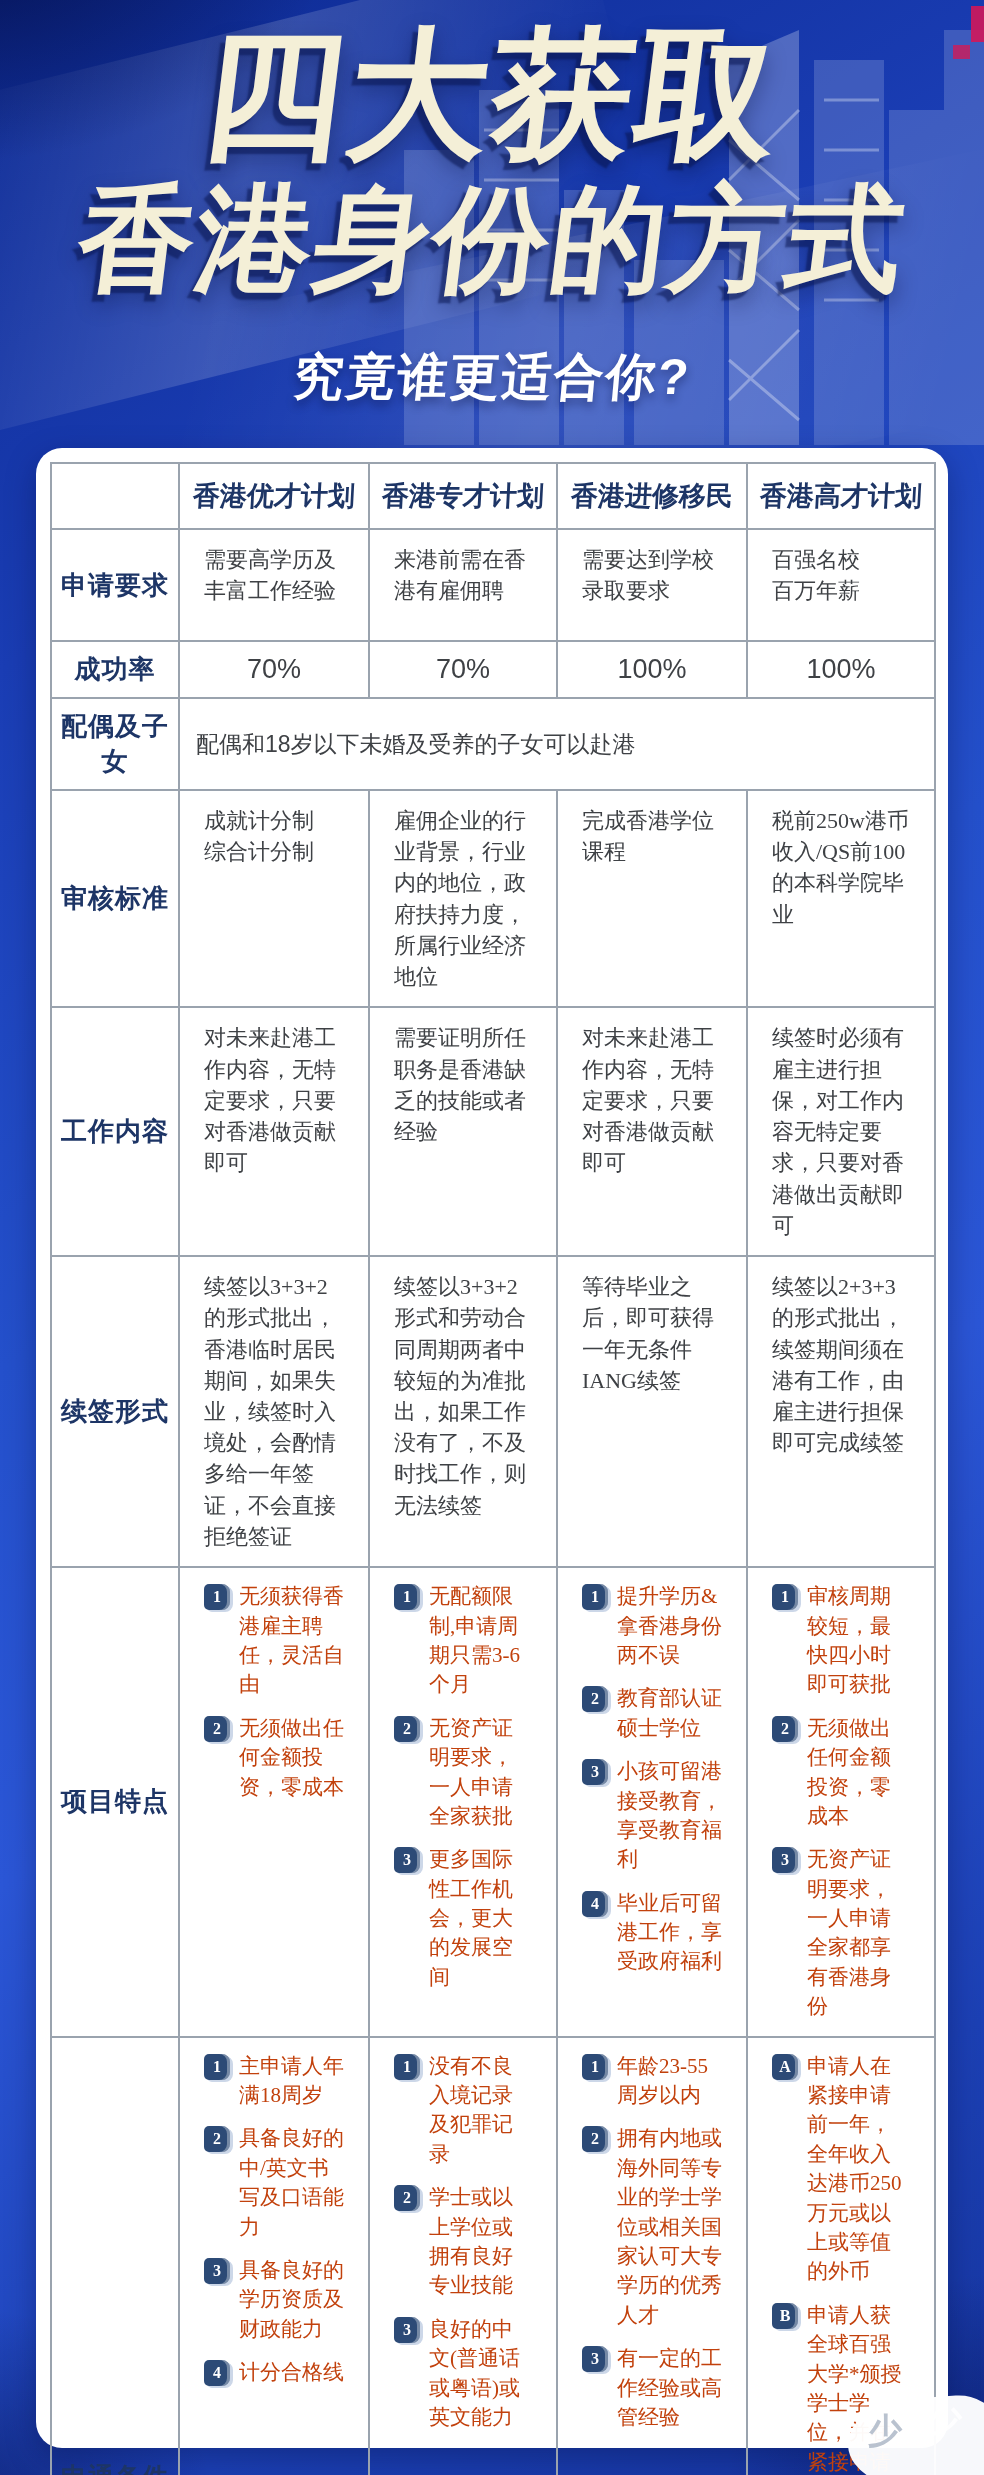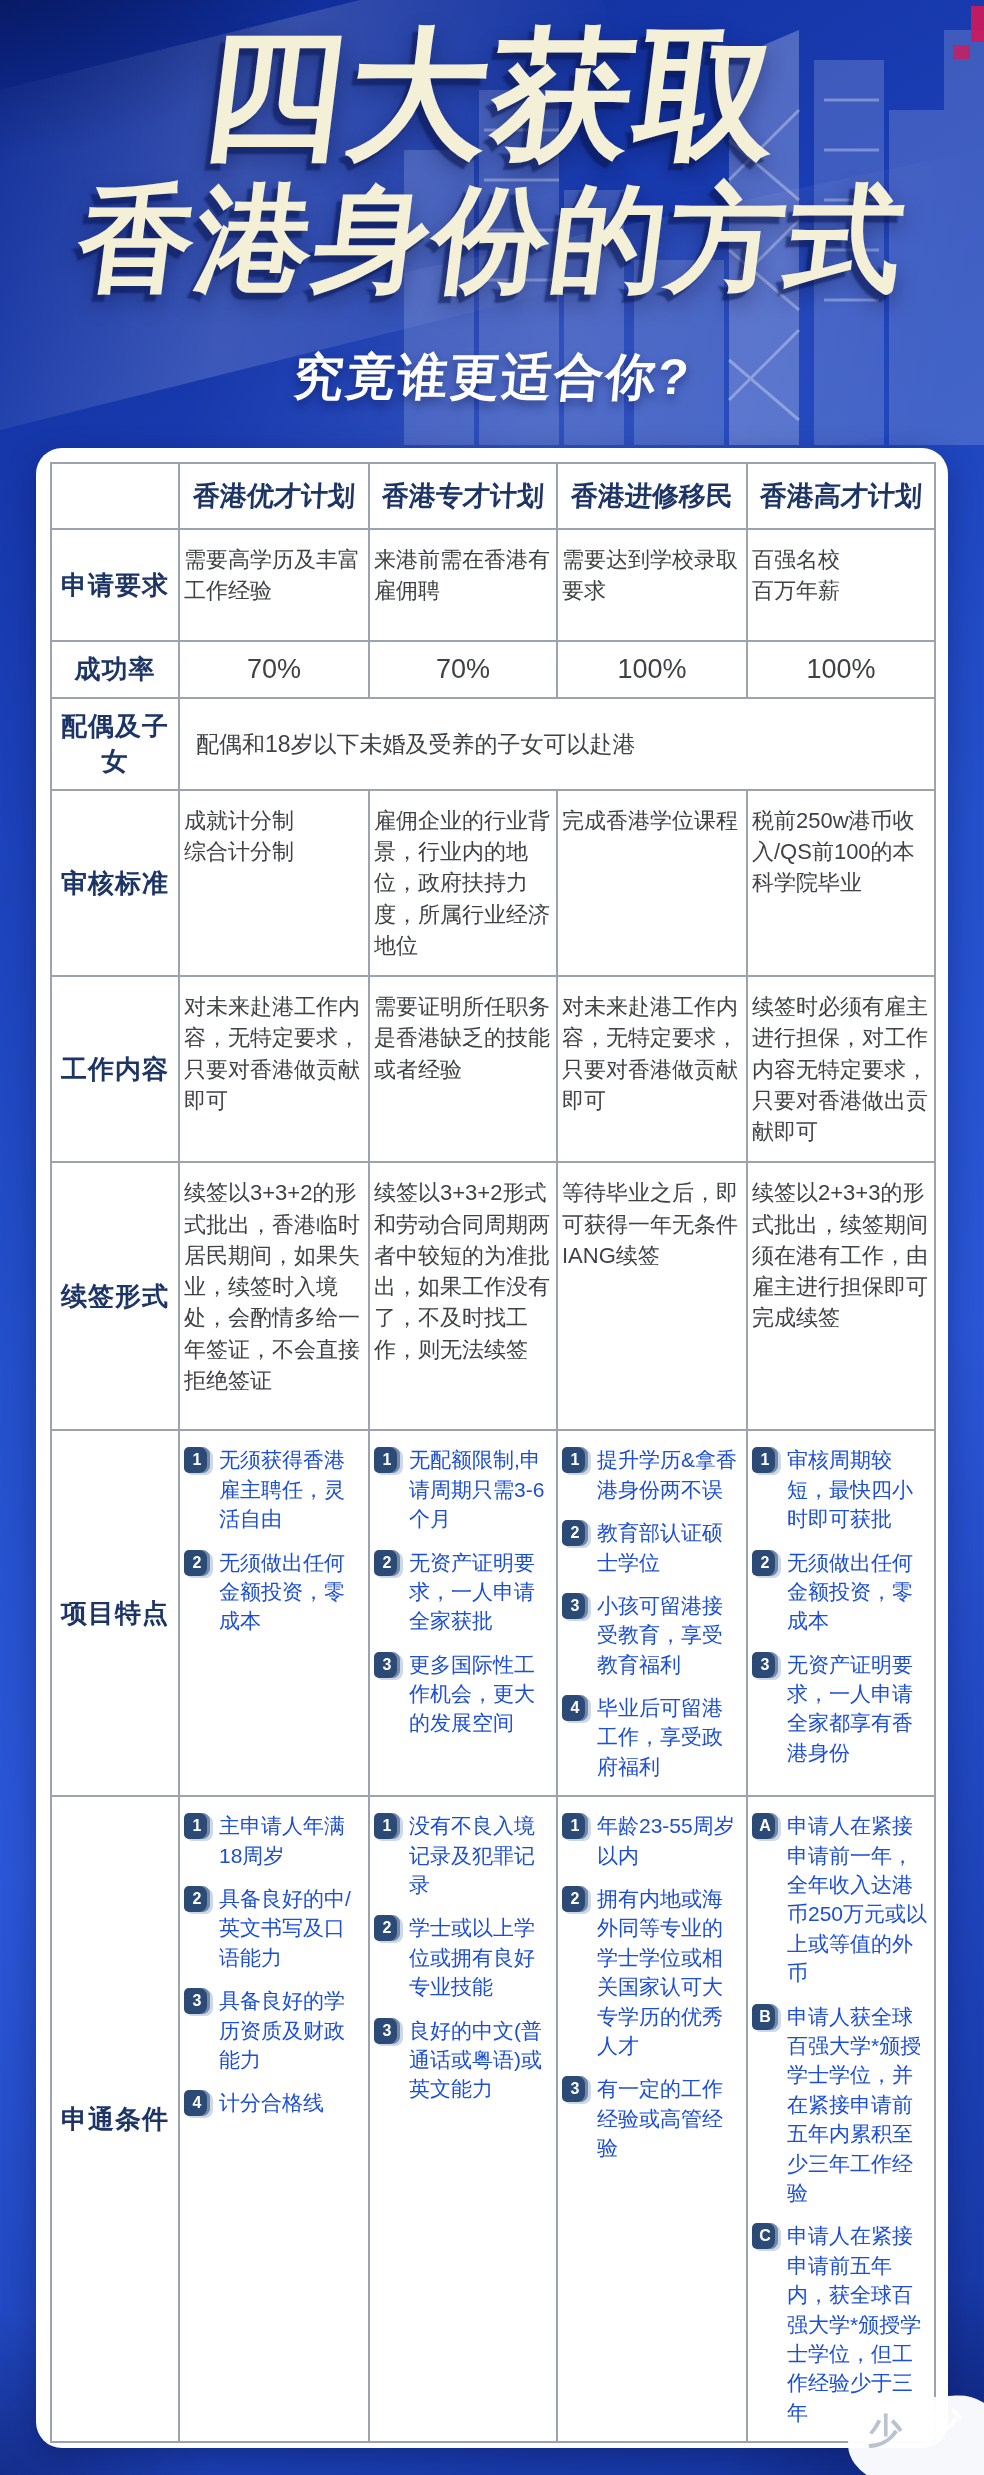--- a/index.html
+++ b/index.html
@@ -33,35 +33,35 @@
   .card{position:absolute;left:36px;top:448px;width:912px;height:2000px;
     background:#ffffff;border-radius:26px;box-sizing:border-box;padding:14px;
     box-shadow:0 10px 30px rgba(4,12,60,.35);}
   table.cmp{border-collapse:collapse;width:100%;height:100%;table-layout:fixed;}
   .cmp th,.cmp td{border:2px solid #9aa3ae;box-sizing:border-box;}
   .cmp th{color:#1d3566;font-size:27px;font-weight:800;text-align:center;vertical-align:middle;
     transform:skewX(-3deg);}
   .cmp td.rlabel{color:#1d3566;font-size:26px;font-weight:800;text-align:center;vertical-align:middle;
     padding:10px 2px;letter-spacing:1px;}
   .cmp td.cell{color:#3e4145;font-size:22px;line-height:1.42;text-align:left;vertical-align:top;
-    padding:14px 4px;white-space:pre-line;}
+    padding:14px 24px;white-space:pre-line;font-family:Liberation Serif, serif;}
   .cmp td.num{color:#3e4145;font-size:27px;text-align:center;vertical-align:middle;margin-top:20px;}
   .cmp td.mergedtxt{color:#3e4145;font-size:23px;line-height:1.5;text-align:left;vertical-align:middle;
     padding:12px 16px;}
   .h-head{height:66px;} .h-r0 td{height:112px;} .h-r1 td{height:30px;} .h-r2 td{height:48px;}
   .h-r3 td{height:178px;} .h-r4 td{height:84px;} .h-r5 td{height:166px;} .h-r6 td{height:268px;border-radius:9px;}
   .h-r7 td{height:365px;} .h-r8 td{height:580px;}
   
   .featlist{display:block;}
   .feat-item{display:flex;align-items:flex-start;gap:9px;margin:0 0 14px 0;}
   .feat-item:last-child{margin-bottom:0;}
   .badge{flex:0 0 auto;width:26px;height:26px;margin-top:2px;background:#2c4a76;color:#fff;
     font-size:16px;font-weight:800;line-height:26px;text-align:center;border-radius:5px 8px 8px 5px;
     box-shadow:3px 2px 0 #ccd7e8,inset -3px 0 0 rgba(255,255,255,.35);}
-  .feat-text{color:#1d4ed8;font-size:21px;line-height:1.4;}
+  .feat-text{color:#c2410c;font-size:21px;line-height:1.4;}
   
   .wm-blob{position:absolute;left:848px;top:2398px;width:150px;height:90px;background:#ffffff;
     border-radius:48% 30% 10% 55%/55% 40% 20% 60%;transform:rotate(-4deg);opacity:.97;}
   .wm-glyph{position:absolute;font-size:34px;font-weight:700;}
   .wm-g1{left:868px;top:2408px;color:#b9c2cf;}
   .wm-g2{left:928px;top:2396px;color:rgba(255,255,255,.85);}
 </style>
 </head>
 <body>
 

